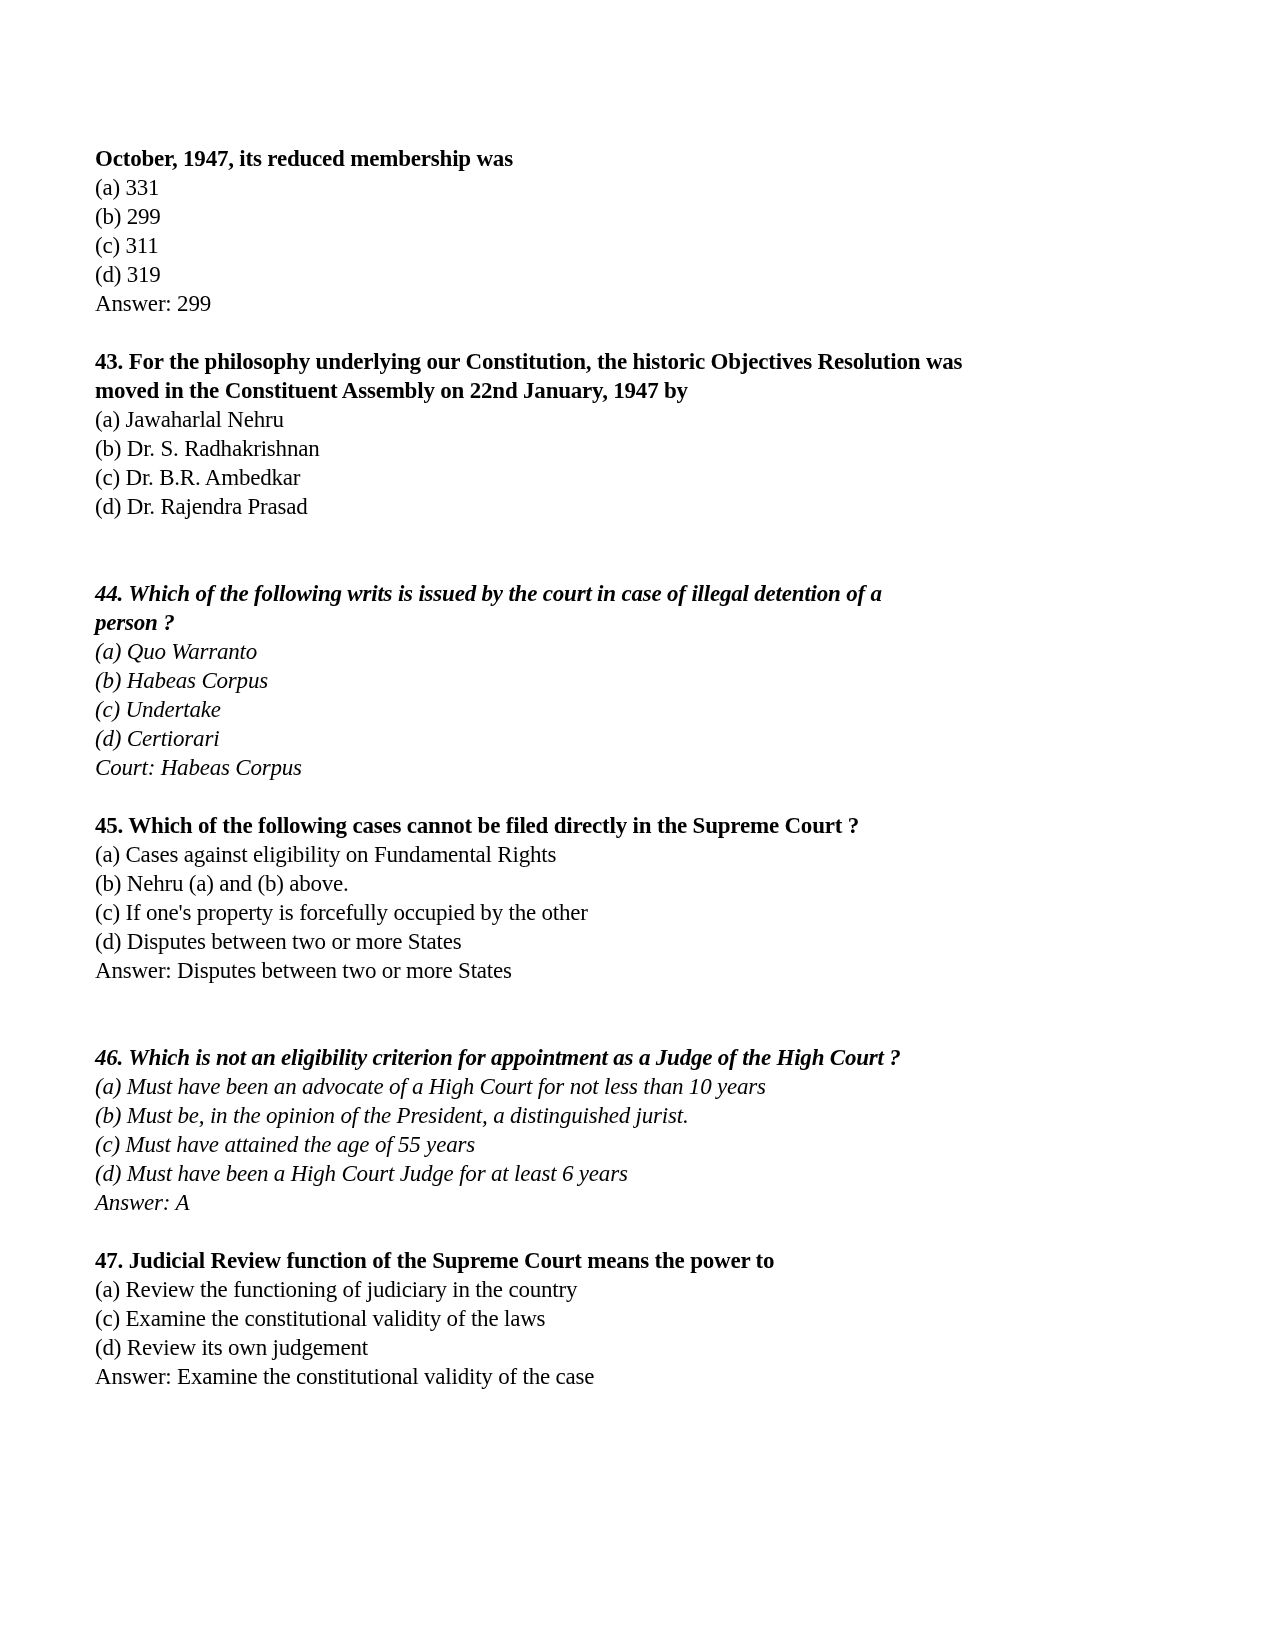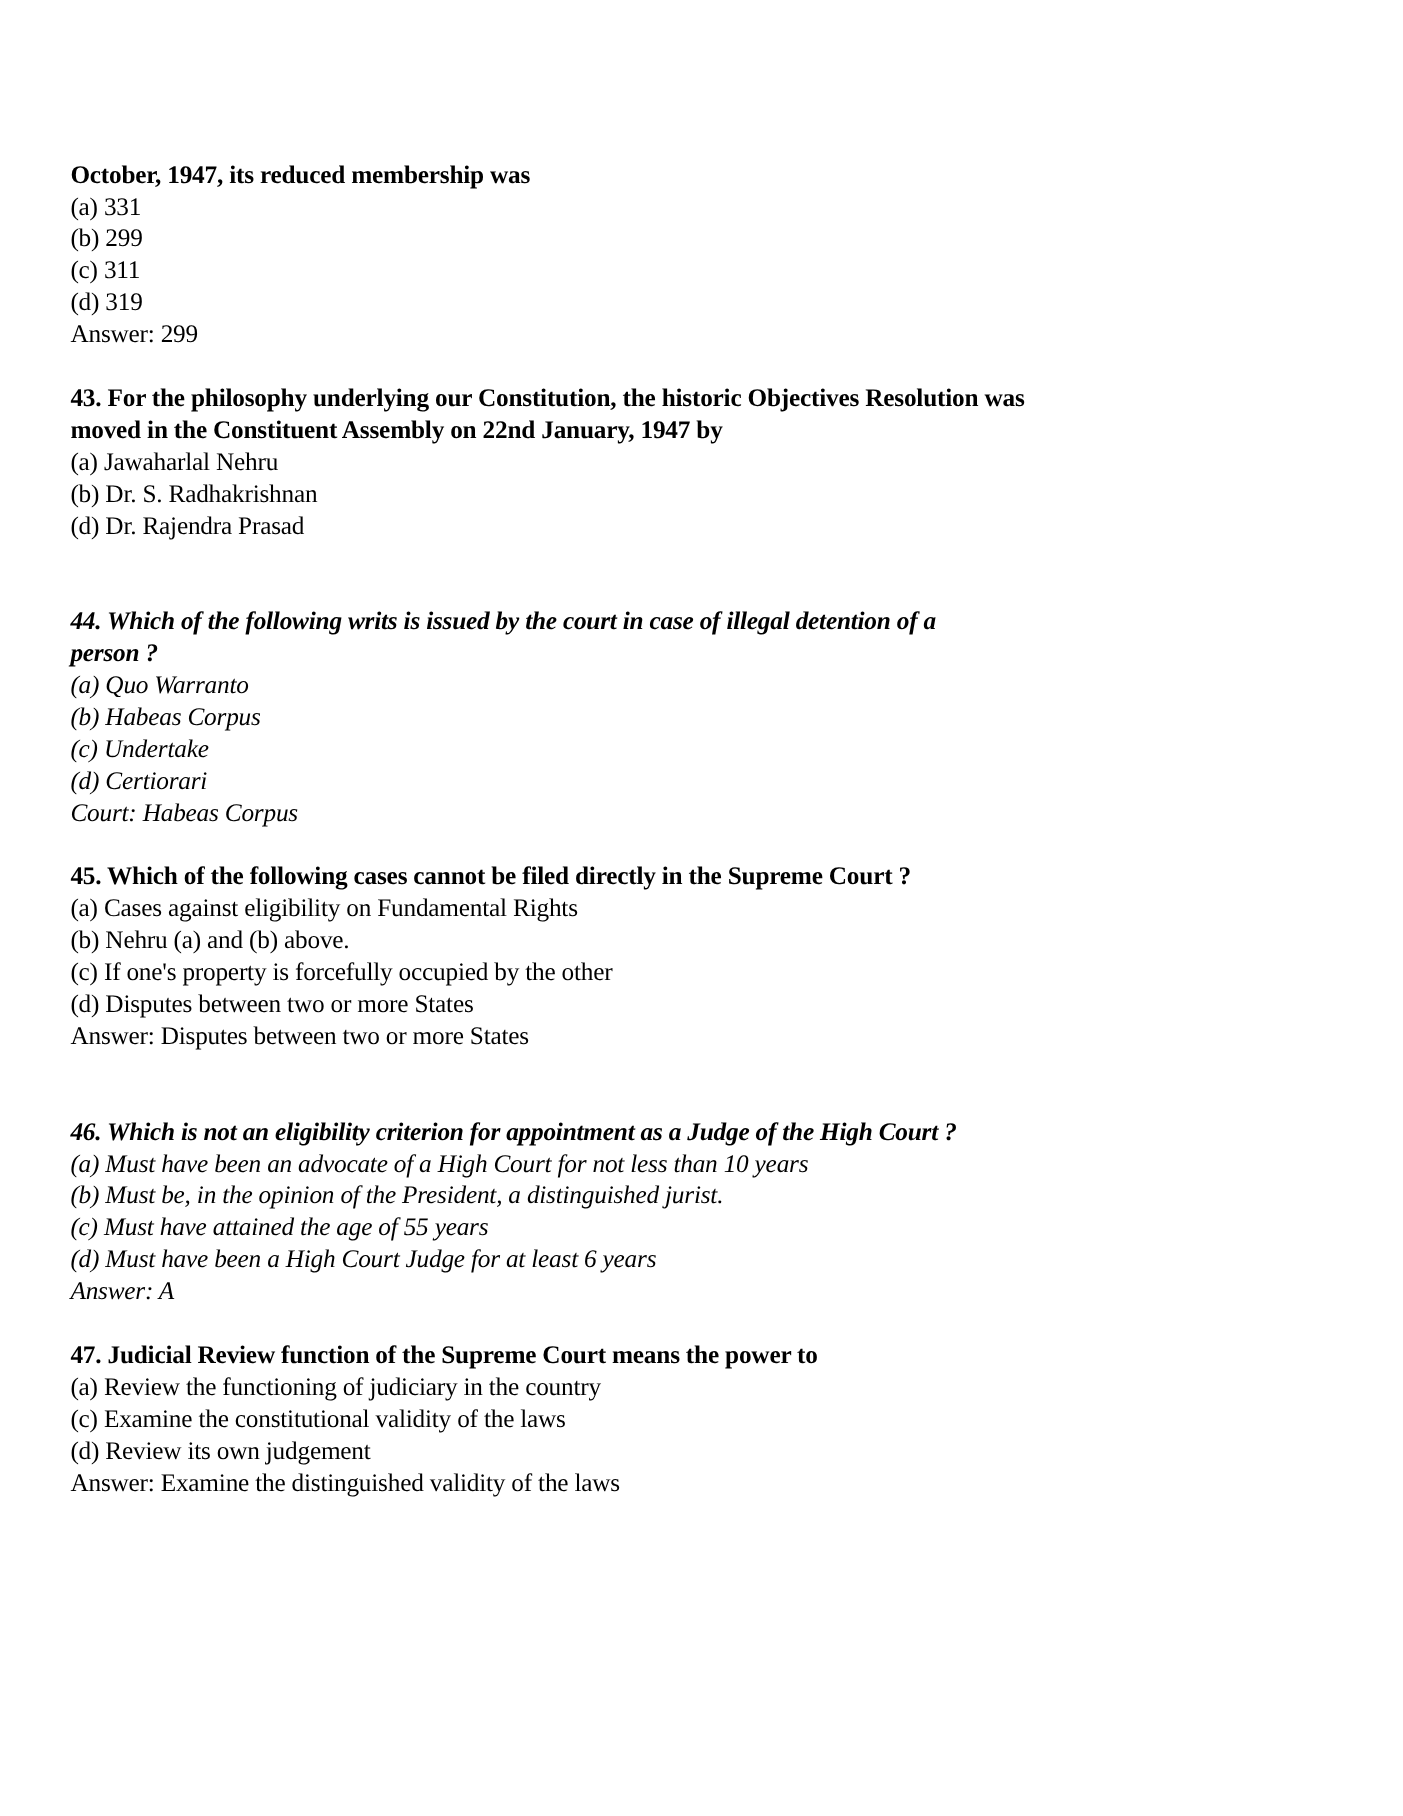--- a/index.html
+++ b/index.html
@@ -11,21 +11,21 @@
     height: 1651px;
     background: #ffffff;
     color: #000000;
     font-family: "Liberation Serif", "DejaVu Serif", serif;
     overflow: hidden;
   }
   .page {
     box-sizing: border-box;
     width: 1275px;
     height: 1651px;
-    padding: 144px 110px 0 64px;
+    padding: 144px 110px 0 95px;
   }
   .question-block {
     margin-top: 29px;
   }
   .question-block.first {
     margin-top: 0;
   }
   .question-block.wide-gap {
     margin-top: 58px;
     font-style: italic;
@@ -53,20 +53,21 @@
     <p class="q-option">(c) 311</p>
     <p class="q-option">(d) 319</p>
     <p class="q-answer">Answer: 299</p>
   </div>
 
   <div class="question-block">
     <p class="q-heading">43. For the philosophy underlying our Constitution, the historic Objectives Resolution was
 moved in the Constituent Assembly on 22nd January, 1947 by</p>
     <p class="q-option">(a) Jawaharlal Nehru</p>
     <p class="q-option">(b) Dr. S. Radhakrishnan</p>
+    <p class="q-option">(c) Dr. B.R. Ambedkar</p>
     <p class="q-option">(d) Dr. Rajendra Prasad</p>
   </div>
 
   <div class="question-block wide-gap">
     <p class="q-heading">44. Which of the following writs is issued by the court in case of illegal detention of a
 person ?</p>
     <p class="q-option">(a) Quo Warranto</p>
     <p class="q-option">(b) Habeas Corpus</p>
     <p class="q-option">(c) Undertake</p>
     <p class="q-option">(d) Certiorari</p>
@@ -89,16 +90,16 @@
     <p class="q-option">(c) Must have attained the age of 55 years</p>
     <p class="q-option">(d) Must have been a High Court Judge for at least 6 years</p>
     <p class="q-answer">Answer: A</p>
   </div>
 
   <div class="question-block">
     <p class="q-heading">47. Judicial Review function of the Supreme Court means the power to</p>
     <p class="q-option">(a) Review the functioning of judiciary in the country</p>
     <p class="q-option">(c) Examine the constitutional validity of the laws</p>
     <p class="q-option">(d) Review its own judgement</p>
-    <p class="q-answer">Answer: Examine the distinguished validity of the laws</p>
+    <p class="q-answer">Answer: Examine the constitutional validity of the case</p>
   </div>
 
 </div>
 
 </body></html>

